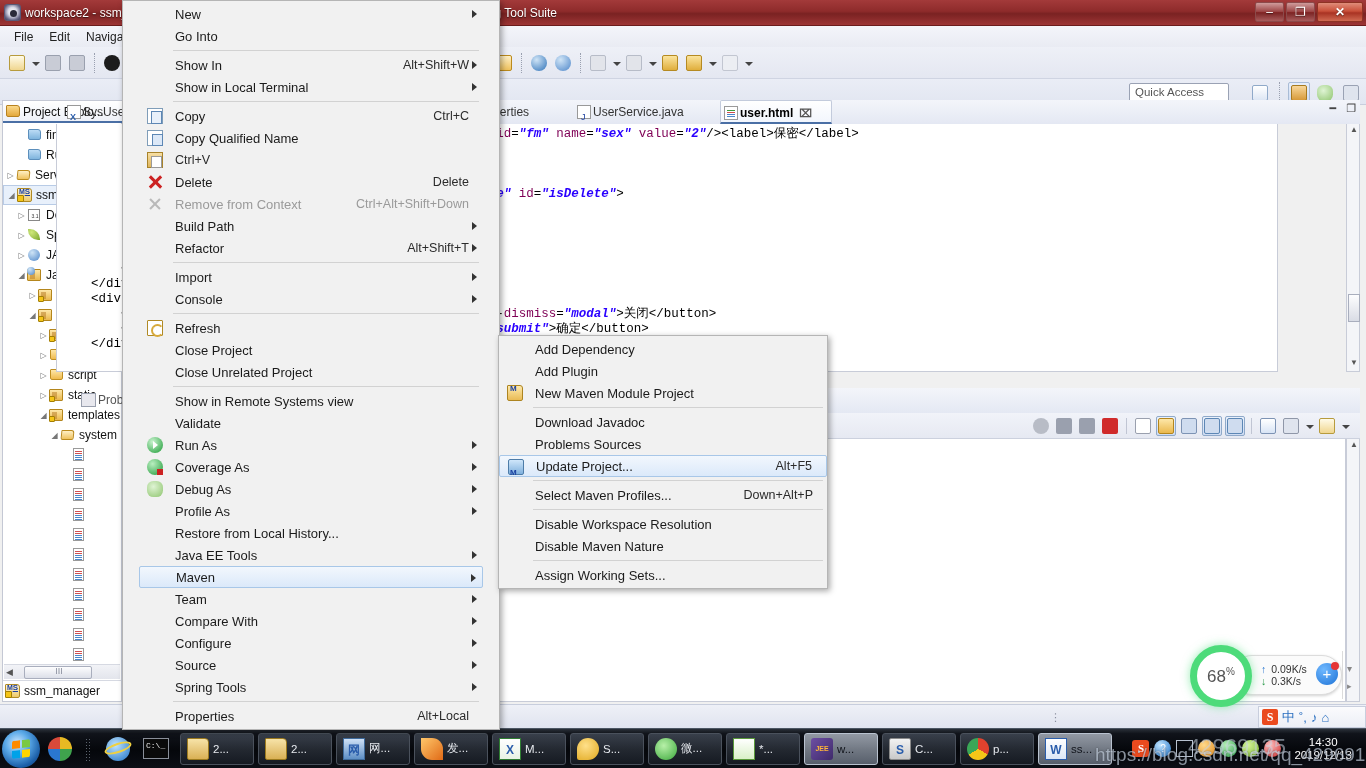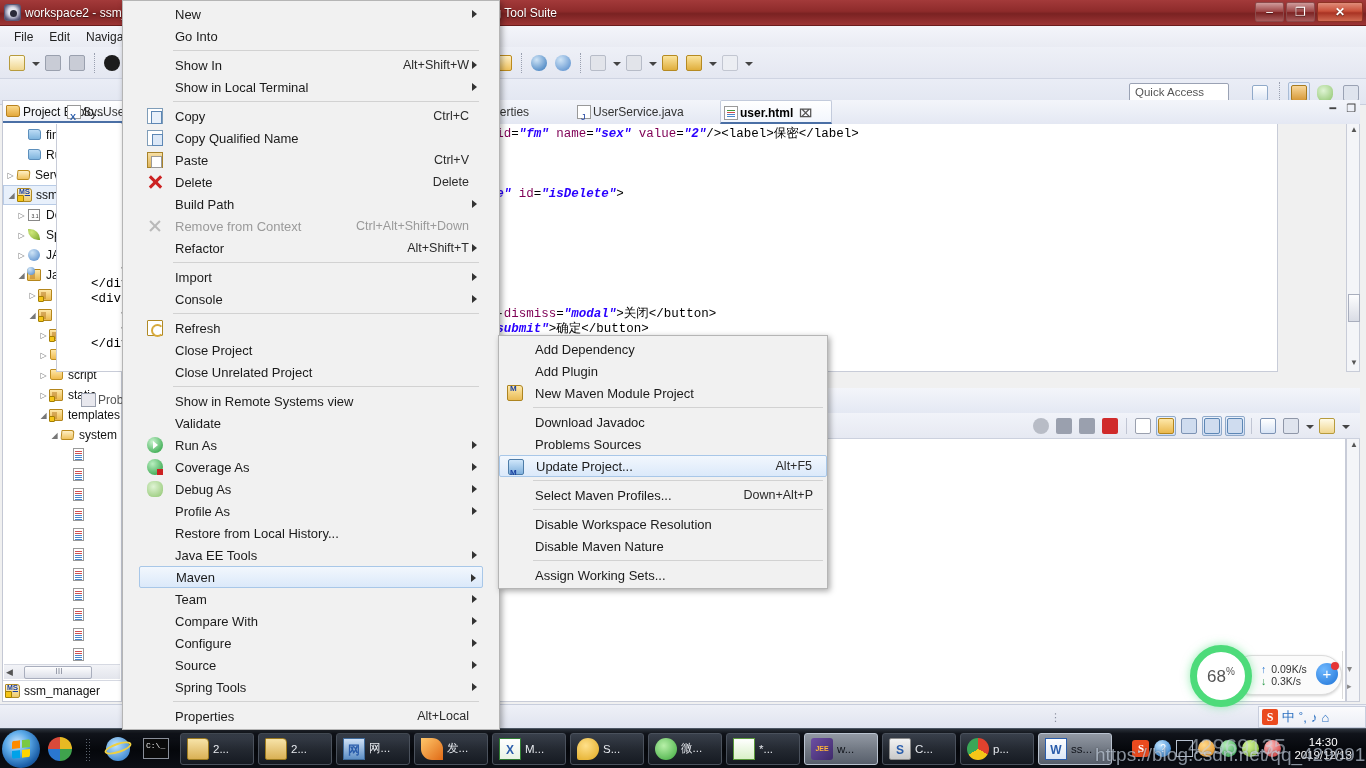--- a/index.html
+++ b/index.html
@@ -814,36 +814,35 @@
         <span class="micon mi-copy"></span>
         <span class="lbl">Copy</span>
         <span class="acc">Ctrl+C</span>
       </div>
       <div class="cmi">
         <span class="micon mi-copyq"></span>
         <span class="lbl">Copy Qualified Name</span>
       </div>
       <div class="cmi">
         <span class="micon mi-paste"></span>
-        <span class="lbl">Paste</span>
         <span class="acc">Ctrl+V</span>
       </div>
       <div class="cmi">
         <span class="micon mi-delete"></span>
         <span class="lbl">Delete</span>
         <span class="acc">Delete</span>
-      </div>
-      <div class="cmi">
-        <span class="lbl">Build Path</span>
-        <span class="sub"></span>
       </div>
       <div class="cmi disabled">
         <span class="micon mi-remove"></span>
         <span class="lbl">Remove from Context</span>
         <span class="acc">Ctrl+Alt+Shift+Down</span>
+      </div>
+      <div class="cmi">
+        <span class="lbl">Build Path</span>
+        <span class="sub"></span>
       </div>
       <div class="cmi">
         <span class="lbl">Refactor</span>
         <span class="acc">Alt+Shift+T</span>
         <span class="sub"></span>
       </div>
       <div class="csep"></div>
       <div class="cmi">
         <span class="lbl">Import</span>
         <span class="sub"></span>

